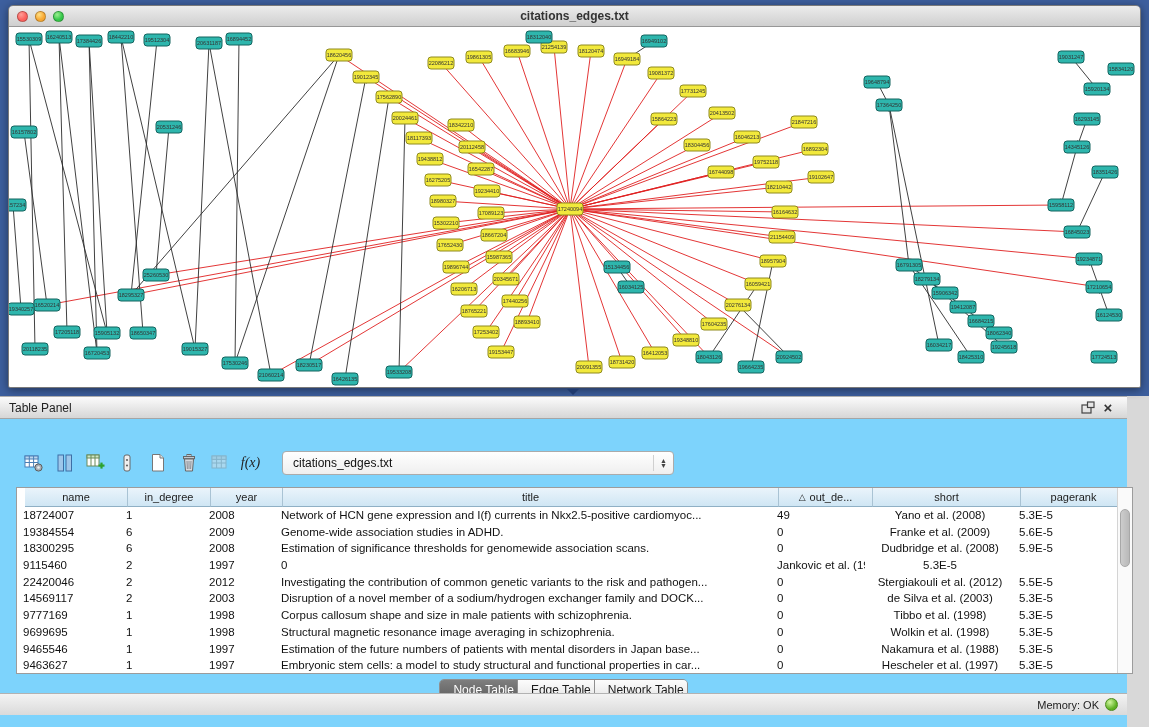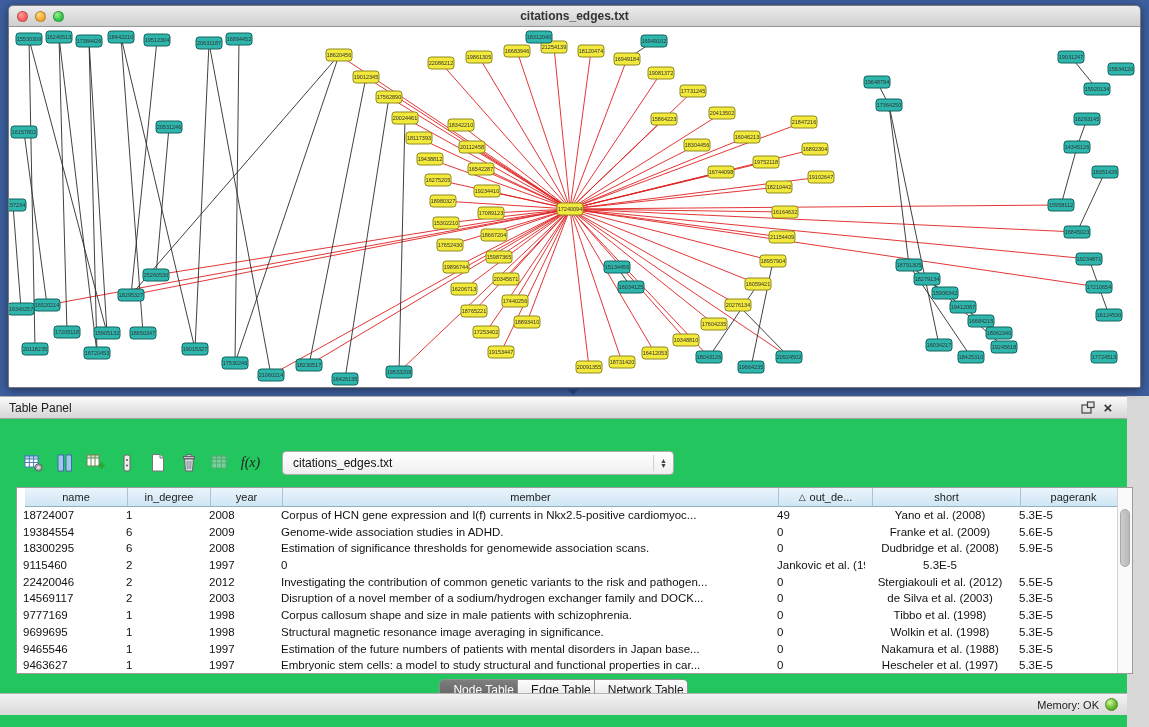--- a/index.html
+++ b/index.html
@@ -20,21 +20,21 @@
   .light.red { background:radial-gradient(circle at 35% 30%, #ff9d97, #fc615d 60%); }
   .light.yellow { background:radial-gradient(circle at 35% 30%, #ffe084, #f8a733 60%); }
   .light.green { background:radial-gradient(circle at 35% 30%, #9bee8f, #34c749 60%); }
   .graph-canvas { flex:1; background:#fff; position:relative; }
   .graph-canvas svg { position:absolute; inset:0; width:100%; height:100%; }
   .resize-handle { position:absolute; left:567px; bottom:1px; width:0; height:0;
     border-left:6px solid transparent; border-right:6px solid transparent;
     border-top:6px solid #1f3a6e; }
 
   
-  .table-panel { position:relative; width:1127px; height:331px; background:#22c55e; }
+  .table-panel { position:relative; width:1127px; height:331px; background:#7dd3fc; }
   .panel-header { height:23px; background:linear-gradient(#fbfbfb,#d6d6d6);
     border-top:1px solid #aeaeae; border-bottom:1px solid #a5a5a5;
     display:flex; align-items:center; padding:0 9px; font-size:12px; color:#222; }
   .panel-header .spacer { flex:1; }
   .hdr-btn { width:20px; height:18px; display:flex; align-items:center; justify-content:center;
     color:#333; cursor:default; }
   .close-x { font-size:15px; font-weight:bold; line-height:14px; }
 
   .toolbar { display:flex; align-items:center; margin:29px 0 0 18px; height:30px; }
   .tool-btn { width:31px; height:29px; display:flex; align-items:center; justify-content:center;
@@ -750,39 +750,39 @@
           <div class="hcell">
             <span>name</span>
           </div>
           <div class="hcell">
             <span>in_degree</span>
           </div>
           <div class="hcell">
             <span>year</span>
           </div>
           <div class="hcell">
-            <span>member</span>
+            <span>title</span>
           </div>
           <div class="hcell">
             <span class="sort">△</span>
             <span>out_de...</span>
           </div>
           <div class="hcell">
             <span>short</span>
           </div>
           <div class="hcell">
             <span>pagerank</span>
           </div>
         </div>
       <div id="tbody">
           <div class="trow">
             <div class="tcell">18724007</div>
             <div class="tcell">1</div>
             <div class="tcell">2008</div>
-            <div class="tcell">Corpus of HCN gene expression and I(f) currents in Nkx2.5-positive cardiomyoc...</div>
+            <div class="tcell">Network of HCN gene expression and I(f) currents in Nkx2.5-positive cardiomyoc...</div>
             <div class="tcell">49</div>
             <div class="tcell">Yano et al. (2008)</div>
             <div class="tcell">5.3E-5</div>
           </div>
           <div class="trow">
             <div class="tcell">19384554</div>
             <div class="tcell">6</div>
             <div class="tcell">2009</div>
             <div class="tcell">Genome-wide association studies in ADHD.</div>
             <div class="tcell">0</div>
@@ -830,21 +830,21 @@
             <div class="tcell">1998</div>
             <div class="tcell">Corpus callosum shape and size in male patients with schizophrenia.</div>
             <div class="tcell">0</div>
             <div class="tcell">Tibbo et al. (1998)</div>
             <div class="tcell">5.3E-5</div>
           </div>
           <div class="trow">
             <div class="tcell">9699695</div>
             <div class="tcell">1</div>
             <div class="tcell">1998</div>
-            <div class="tcell">Structural magnetic resonance image averaging in significance.</div>
+            <div class="tcell">Structural magnetic resonance image averaging in schizophrenia.</div>
             <div class="tcell">0</div>
             <div class="tcell">Wolkin et al. (1998)</div>
             <div class="tcell">5.3E-5</div>
           </div>
           <div class="trow">
             <div class="tcell">9465546</div>
             <div class="tcell">1</div>
             <div class="tcell">1997</div>
             <div class="tcell">Estimation of the future numbers of patients with mental disorders in Japan base...</div>
             <div class="tcell">0</div>

